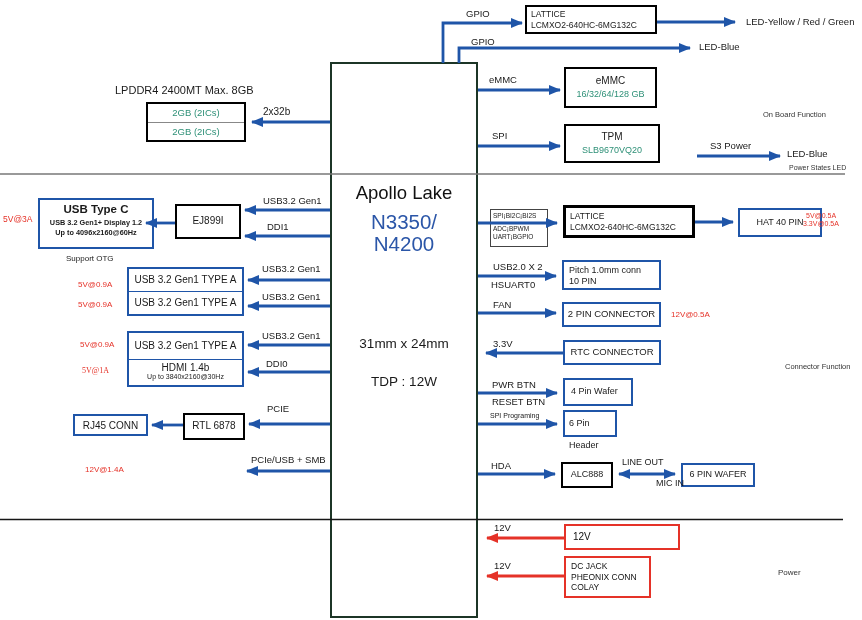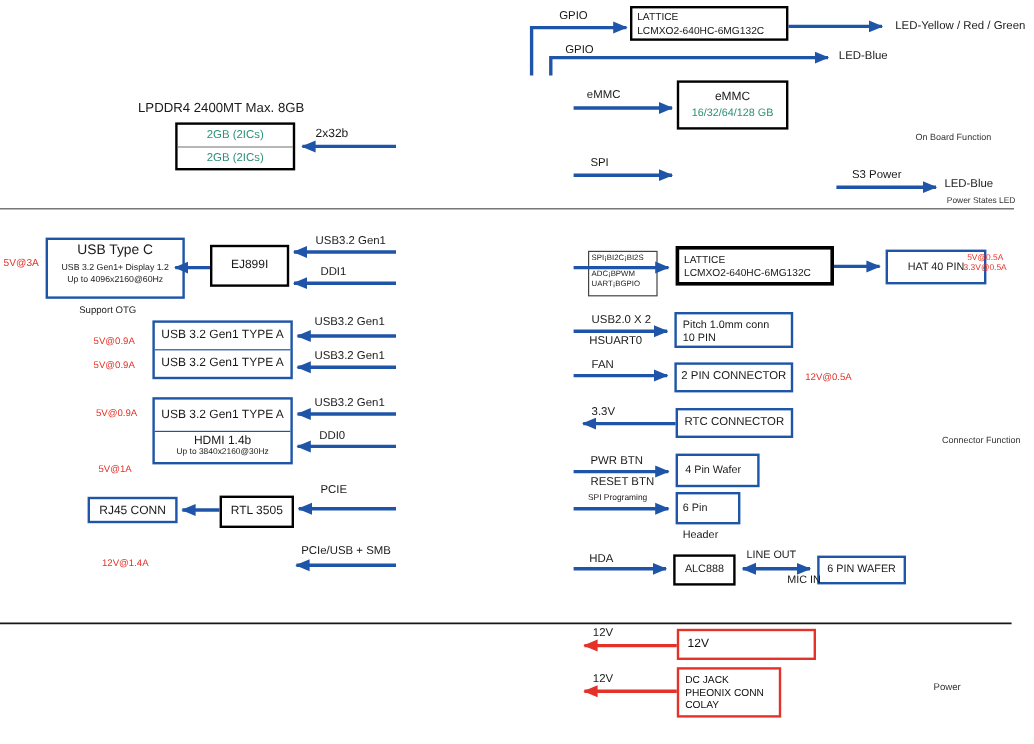--- a/index.html
+++ b/index.html
@@ -21,38 +21,49 @@
   .ctr{text-align:center;}
   .wires{position:absolute;left:0;top:0;z-index:5;pointer-events:none;}
   .inner{position:absolute;left:0;width:100%;text-align:center;}
   .row{box-sizing:border-box;width:100%;}
 </style>
 </head>
 <body>
 
 <div class="stage">
 
+  <div class="box bdark" style="left:330px;top:62px;width:148px;height:556px;">
+    <div class="inner" style="top:118px;font-size:18.5px;color:#111;">Apollo Lake</div>
+    <div class="inner blue" style="top:146px;font-size:20.5px;">N3350/</div>
+    <div class="inner blue" style="top:168px;font-size:20.5px;">N4200</div>
+    <div class="inner" style="top:272px;font-size:13.5px;">31mm x 24mm</div>
+    <div class="inner" style="top:310px;font-size:13.5px;">TDP : 12W</div>
+  </div>
 
   <div class="box bblack" style="left:146px;top:102px;width:100px;height:40px;">
     <div class="row ctr teal" style="height:17.5px;line-height:17.5px;font-size:9.5px;">2GB (2ICs)</div>
     <div class="row ctr teal" style="height:17.5px;line-height:17.5px;font-size:9.5px;border-top:1px solid #888;">2GB (2ICs)</div>
   </div>
 
   <div class="box bblack" style="left:525px;top:5px;width:132px;height:29px;padding:2px 0 0 4px;font-size:8.5px;line-height:10.5px;">
     <div>LATTICE</div>
     <div>LCMXO2-640HC-6MG132C</div>
   </div>
 
   <div class="box bblack ctr" style="left:564px;top:67px;width:93px;height:41px;">
     <div style="margin-top:6px;font-size:10px;">eMMC</div>
     <div class="teal" style="margin-top:3px;font-size:9px;">16/32/64/128 GB</div>
   </div>
 
-
-  <div class="box bblue ctr" style="left:38px;top:198px;width:116px;height:51px;">
+  <div class="box bblack ctr" style="left:564px;top:124px;width:96px;height:39px;">
+    <div style="margin-top:5px;font-size:10px;">TPM</div>
+    <div class="teal" style="margin-top:3px;font-size:9px;">SLB9670VQ20</div>
+  </div>
+
+  <div class="box bblue ctr" style="left:38px;top:198px;width:116px;height:51px;font-weight:bold;">
     <div style="margin-top:3px;font-size:11.5px;">USB Type C</div>
     <div style="margin-top:3px;font-size:7.3px;">USB 3.2 Gen1+ Display 1.2</div>
     <div style="margin-top:1px;font-size:7.3px;">Up to 4096x2160@60Hz</div>
   </div>
 
   <div class="box bblack ctr" style="left:175px;top:204px;width:66px;height:35px;line-height:30px;font-size:10px;">
     <span>EJ899I</span>
   </div>
 
   <div class="box bblue" style="left:127px;top:267px;width:117px;height:49px;">
@@ -65,21 +76,21 @@
     <div class="row ctr" style="border-top:1.5px solid #1f55a8;">
       <div style="margin-top:2px;font-size:10px;">HDMI 1.4b</div>
       <div style="font-size:7px;">Up to 3840x2160@30Hz</div>
     </div>
   </div>
 
   <div class="box bblue ctr" style="left:73px;top:414px;width:75px;height:22px;line-height:20px;font-size:10px;">
     <span>RJ45 CONN</span>
   </div>
   <div class="box bblack ctr" style="left:183px;top:413px;width:62px;height:27px;line-height:22px;font-size:10px;">
-    <span>RTL 3505</span>
+    <span>RTL 6878</span>
   </div>
 
 
   <div class="box bthin ghost" style="left:490px;top:209px;width:58px;height:38px;padding:2px 0 0 2px;font-size:6.5px;line-height:8px;">
     <div style="margin-bottom:5px;">SPI¡BI2C¡BI2S</div>
     <div>ADC¡BPWM</div>
     <div>UART¡BGPIO</div>
   </div>
 
   <div class="box" style="left:563px;top:205px;width:132px;height:33px;border:3px solid #000;padding:3px 0 0 4px;font-size:8.5px;line-height:10.5px;">
@@ -203,21 +214,21 @@
   <div class="lbl red" style="left:3px;top:215px;font-size:8.5px;">5V@3A</div>
   <div class="lbl" style="left:66px;top:254px;font-size:8px;">Support OTG</div>
   <div class="lbl" style="left:263px;top:196px;">USB3.2 Gen1</div>
   <div class="lbl" style="left:267px;top:222px;">DDI1</div>
   <div class="lbl red" style="left:78px;top:280px;font-size:8px;">5V@0.9A</div>
   <div class="lbl red" style="left:78px;top:300px;font-size:8px;">5V@0.9A</div>
   <div class="lbl" style="left:262px;top:264px;">USB3.2 Gen1</div>
   <div class="lbl" style="left:262px;top:292px;">USB3.2 Gen1</div>
   <div class="lbl red" style="left:80px;top:340px;font-size:8px;">5V@0.9A</div>
   <div class="lbl" style="left:262px;top:331px;">USB3.2 Gen1</div>
-  <div class="lbl red" style="left:82px;top:386px;font-size:8px;">5V@1A</div>
+  <div class="lbl red" style="left:82px;top:366px;font-size:8px;font-family:Liberation Serif, serif;">5V@1A</div>
   <div class="lbl" style="left:266px;top:359px;">DDI0</div>
   <div class="lbl" style="left:267px;top:404px;">PCIE</div>
   <div class="lbl" style="left:251px;top:455px;">PCIe/USB + SMB</div>
   <div class="lbl red" style="left:85px;top:465px;font-size:8px;">12V@1.4A</div>
 
   <div class="lbl red" style="left:806px;top:212px;font-size:7px;">5V@0.5A</div>
   <div class="lbl red" style="left:803px;top:220px;font-size:7px;">3.3V@0.5A</div>
   <div class="lbl" style="left:493px;top:262px;">USB2.0 X 2</div>
   <div class="lbl" style="left:491px;top:280px;">HSUART0</div>
   <div class="lbl" style="left:493px;top:300px;">FAN</div>

